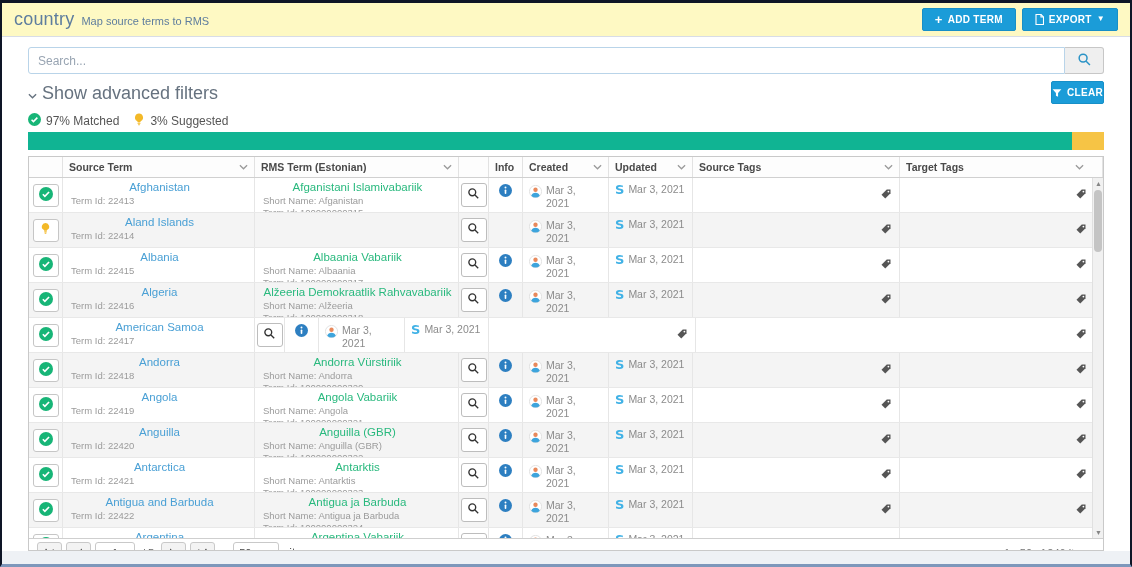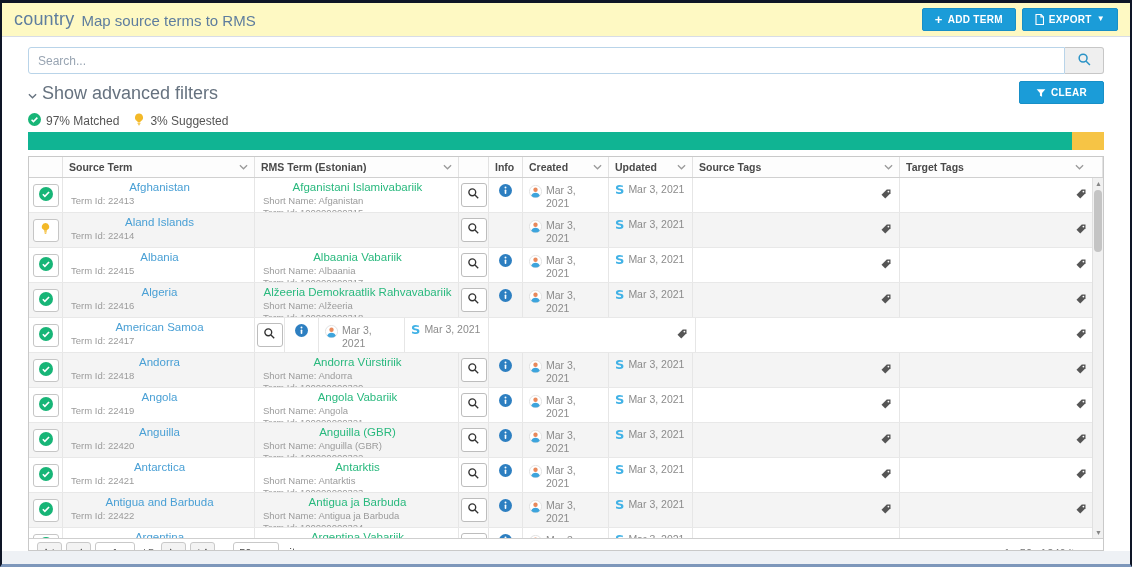--- a/index.html
+++ b/index.html
@@ -5,41 +5,41 @@
   * { box-sizing: border-box; margin: 0; padding: 0; }
   html,body { width:1132px; height:567px; overflow:hidden; }
   body { font-family:"Liberation Sans","DejaVu Sans",sans-serif; background:#cfd6e0; }
   .window{ width:1132px; height:567px; background:#eef1f5; border-left:2px solid #0e1526;
     border-right:2px solid #0e1526; border-top:3px solid #0e1526; border-bottom:3px solid #7d97bb;
     display:flex; flex-direction:column; }
   
   .app-header{ height:34px; background:#fef9c3; border-bottom:1px solid #d8dde7;
     display:flex; align-items:center; padding:0 12px; flex:none; }
   .page-title{ color:#5e7d9e; font-size:18px; font-weight:400; letter-spacing:.2px; }
-  .page-subtitle{ color:#5e7d9e; font-size:15px; margin-left:7px; position:relative; top:1px; }
+  .page-subtitle{ color:#5e7d9e; font-size:11px; margin-left:7px; position:relative; top:1px; }
   .header-actions{ margin-left:auto; display:flex; gap:6px; }
   .btn-blue{ background:#1b9cd8; color:#fff; border:1px solid #178fc7; border-radius:2px;
     font-size:10px; font-weight:700; padding:5px 12px; display:flex; align-items:center; gap:5px;
     cursor:pointer; letter-spacing:.3px; }
   .btn-blue svg{ display:block; }
   .caret{ font-size:8px; position:relative; top:-1px; }
   
   .main{ flex:1; background:#fff; padding:10px 26px 0 26px; display:flex; flex-direction:column; overflow:hidden; }
   .bottom-strip{ height:13px; flex:none; background:#eef1f5; }
   
   .search-row{ display:flex; height:27px; flex:none; }
   .search-input{ flex:1; border:1px solid #b9d4e9; border-radius:3px 0 0 3px; padding:0 9px;
     font-size:12px; color:#444; outline:none; font-family:inherit; }
   .search-input::placeholder{ color:#98a4b2; }
   .search-btn{ width:39px; border:1px solid #c7c7c7; border-left:none; background:#efefef;
     border-radius:0 3px 3px 0; display:flex; align-items:center; justify-content:center; cursor:pointer; }
   
   .filters-row{ display:flex; align-items:flex-start; justify-content:space-between; margin-top:7px; flex:none; }
   .adv-filters{ color:#66727f; font-size:18px; display:flex; align-items:center; gap:5px; cursor:pointer; padding-top:2px;}
-  .btn-clear{ padding:5px 16px; }
+  .btn-clear{ padding:5px 0; }
   
   .stats-row{ display:flex; align-items:center; gap:14px; margin-top:9px; flex:none; }
   .stat{ display:flex; align-items:center; gap:5px; font-size:12px; color:#555; }
   
   .progress{ display:flex; height:18px; margin-top:3px; flex:none; }
   .progress .seg-matched{ background:#10b493; }
   .progress .seg-suggested{ background:#f6c445; }
   
   .table-wrap{ margin-top:6px; border:1px solid #c9c9c9; flex:1; display:flex; flex-direction:column; overflow:hidden; background:#fff; }
   .t-header{ display:flex; height:21px; flex:none; border-bottom:1px solid #d0d0d0; background:#fdfdfd; }

